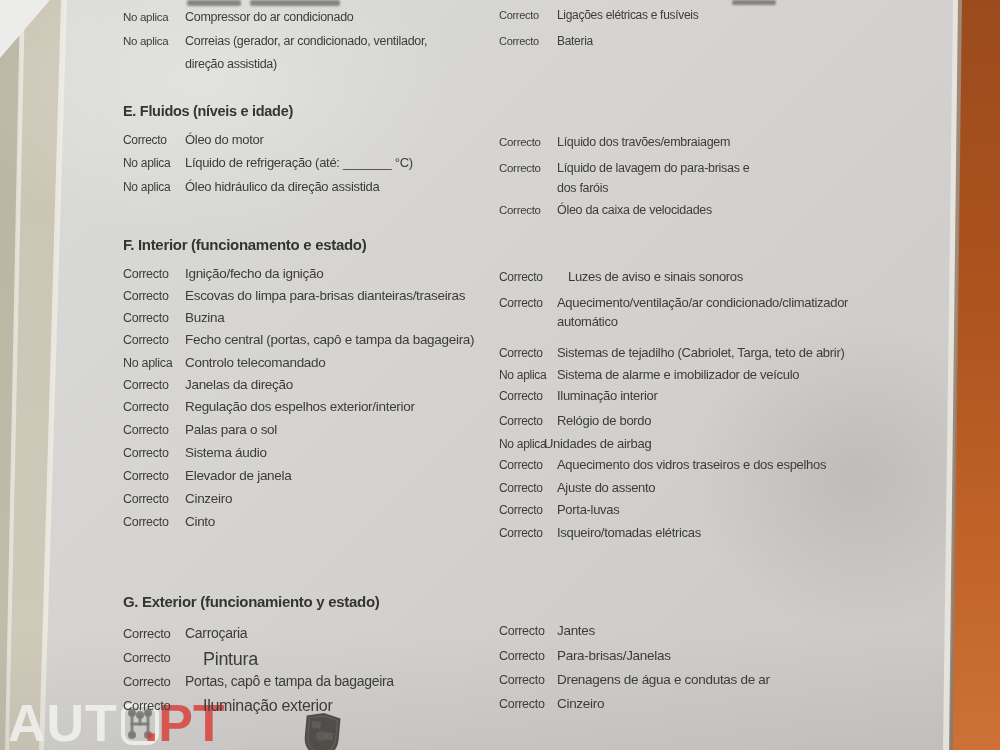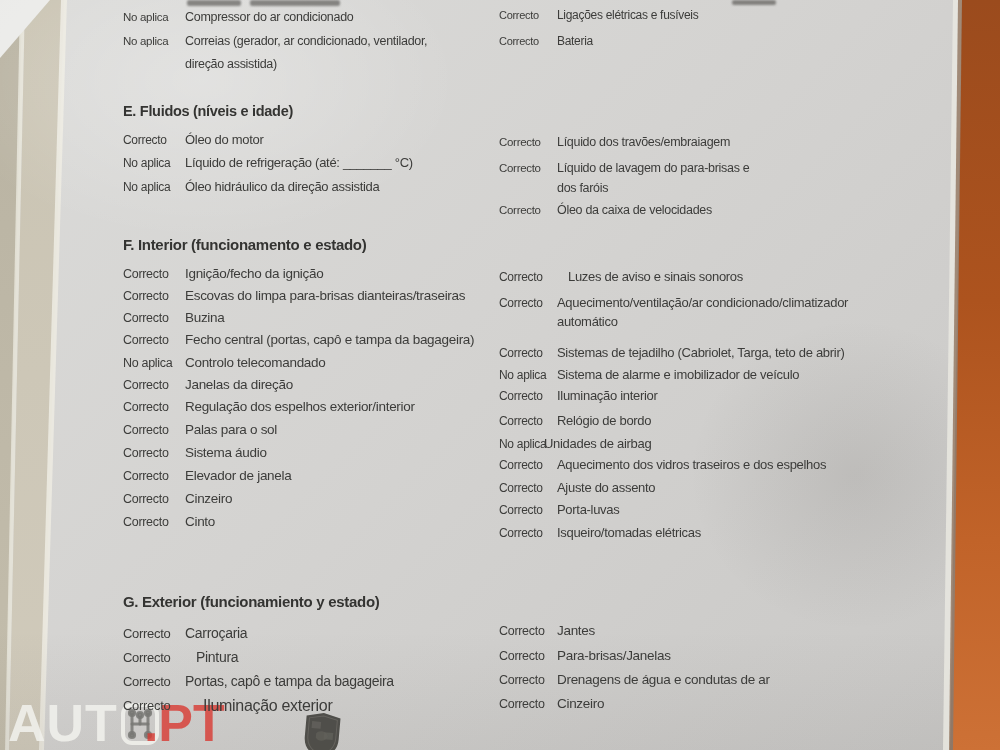--- a/index.html
+++ b/index.html
@@ -156,21 +156,21 @@
           <span class="status" style="font-size: 12.5px;">Correcto</span>
           <span class="item" style="left: 62px; font-size: 13.5px;">Cinto</span>
         </div>
         <div class="section-header" style="top: 593px; font-size: 15px;">G. Exterior (funcionamiento y estado)</div>
         <div class="row" style="top: 626px;">
           <span class="status" style="font-size: 13px;">Correcto</span>
           <span class="item" style="left: 62px; font-size: 14px;">Carroçaria</span>
         </div>
         <div class="row" style="top: 650px;">
           <span class="status" style="font-size: 13px;">Correcto</span>
-          <span class="item" style="left: 73px; font-size: 14px;">Pintura</span>
+          <span class="item" style="left: 80px; font-size: 18px;">Pintura</span>
         </div>
         <div class="row" style="top: 674px;">
           <span class="status" style="font-size: 13px;">Correcto</span>
           <span class="item" style="left: 62px; font-size: 14px;">Portas, capô e tampa da bagageira</span>
         </div>
         <div class="row" style="top: 698px;">
           <span class="status" style="font-size: 13px;">Correcto</span>
           <span class="item" style="left: 80px; font-size: 16px;">Iluminação exterior</span>
         </div>
       </div>

